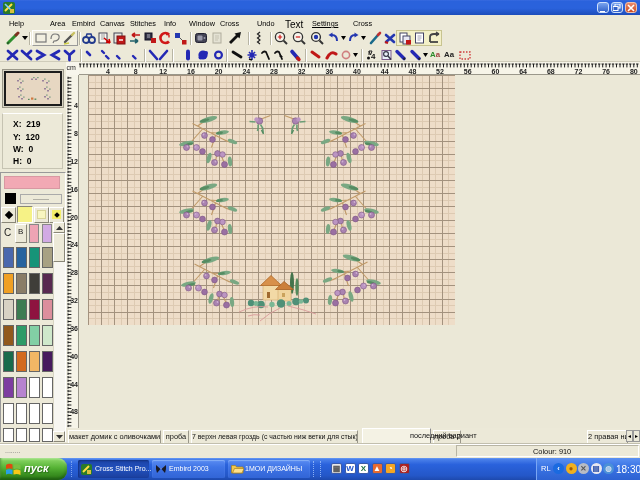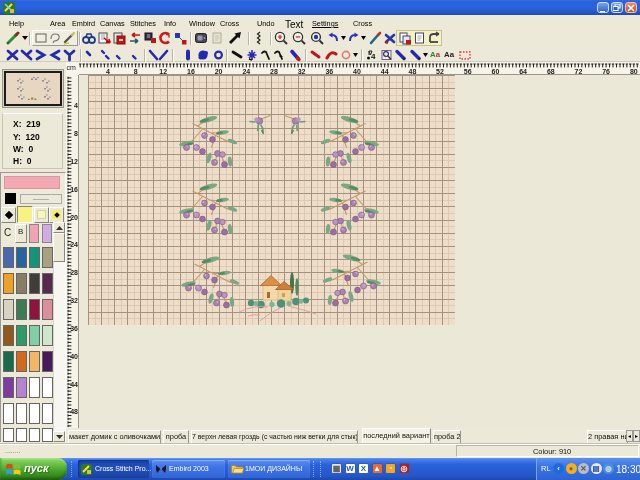--- a/index.html
+++ b/index.html
@@ -774,21 +774,21 @@
 <path d="M160 241 q6 -2 12 -1"></path>
 </g>
       </g>
     </svg>
 <div class="" style="left:66px;top:428px;width:574px;height:15px;background:#ece9d8;"></div>
 <div class="" style="left:68px;top:430px;width:93px;height:12.5px;background:#ece9d8;border:1px solid #9a978a;border-bottom:none;border-top-color:#fff;border-left-color:#fff;font-size:7.4px;color:#111;text-align:center;line-height:11.5px;overflow:hidden;white-space:nowrap;">макет домик с оливочками</div>
 <div class="" style="left:163px;top:430px;width:26px;height:27px;background:#ece9d8;border:1px solid #9a978a;border-bottom:none;border-top-color:#fff;border-left-color:#fff;font-size:7.4px;color:#111;text-align:center;line-height:11.5px;overflow:hidden;white-space:nowrap;">проба</div>
 <div class="" style="left:191px;top:430px;width:167px;height:12.5px;background:#ece9d8;border:1px solid #9a978a;border-bottom:none;border-top-color:#fff;border-left-color:#fff;font-size:6.9px;color:#111;text-align:center;line-height:11.5px;overflow:hidden;white-space:nowrap;">7 верхн левая гроздь (с частью ниж ветки для стык)</div>
 <div class="" style="left:433px;top:430px;width:28px;height:12.5px;background:#ece9d8;border:1px solid #9a978a;border-bottom:none;border-top-color:#fff;border-left-color:#fff;font-size:7.4px;color:#111;text-align:center;line-height:11.5px;overflow:hidden;white-space:nowrap;">проба 2</div>
 <div class="" style="left:587px;top:430px;width:41px;height:12.5px;background:#ece9d8;border:1px solid #9a978a;border-bottom:none;border-top-color:#fff;border-left-color:#fff;font-size:7.4px;color:#111;text-align:center;line-height:11.5px;overflow:hidden;white-space:nowrap;">2 правая ниж гр</div>
-<div class="" style="left:362px;top:427.5px;width:69px;height:15.5px;background:#f4f2e4;border:1px solid #888;border-bottom:none;border-top-color:#fff;border-left-color:#fff;font-size:7.4px;color:#111;text-align:center;line-height:13.5px;white-space:nowrap;z-index:3;">последний вариант</div>
+<div class="" style="left:362px;top:427.5px;width:69px;height:15.5px;background:#f4f2e4;border:1px solid #888;border-bottom:none;border-top-color:#fff;border-left-color:#fff;font-size:7.4px;color:#111;text-align:center;line-height:13.5px;white-space:nowrap;z-index:3;padding-left:47px;">последний вариант</div>
 <div class="" style="left:626px;top:430px;width:7px;height:12px;background:#ece9d8;border:1px solid #999;font-size:6px;text-align:center;line-height:10px;">◂</div>
 <div class="" style="left:633px;top:430px;width:7px;height:12px;background:#ece9d8;border:1px solid #999;font-size:6px;text-align:center;line-height:10px;">▸</div>
 <div class="" style="left:0px;top:443px;width:640px;height:15px;background:#ece9d8;border-top:1px solid #c2bfae;"></div>
 <div class="" style="left:0px;top:444px;width:640px;height:1px;background:#fff;"></div>
 <div class="" style="left:456px;top:445px;width:183px;height:12px;border:1px solid #b8b5a4;border-bottom-color:#fff;border-right-color:#fff;"></div>
 <div class="t" style="left:5px;top:447px;font-size:7px;color:#777;">........</div>
 <div class="t" style="left:533px;top:446.5px;font-size:7.4px;color:#111;">Colour: 910</div>
 <div class="" style="left:0px;top:458px;width:640px;height:22px;background:linear-gradient(180deg,#6a9cf5 0,#4a80ea 6%,#2a62dc 30%,#2457c8 80%,#1d49ad 100%);"></div>
 <div class="" style="left:0px;top:458px;width:67px;height:22px;background:linear-gradient(180deg,#8ed96a 0,#55b234 45%,#3d9423 70%,#2f7d18 100%);border-radius:0 9px 9px 0;box-shadow:inset 0 -2px 3px #1d5c10,inset 0 1px 2px #b8eea0;"></div>
 <svg style="left:6px;top:462px;" width="15" height="14" viewBox="0 0 15 14">

